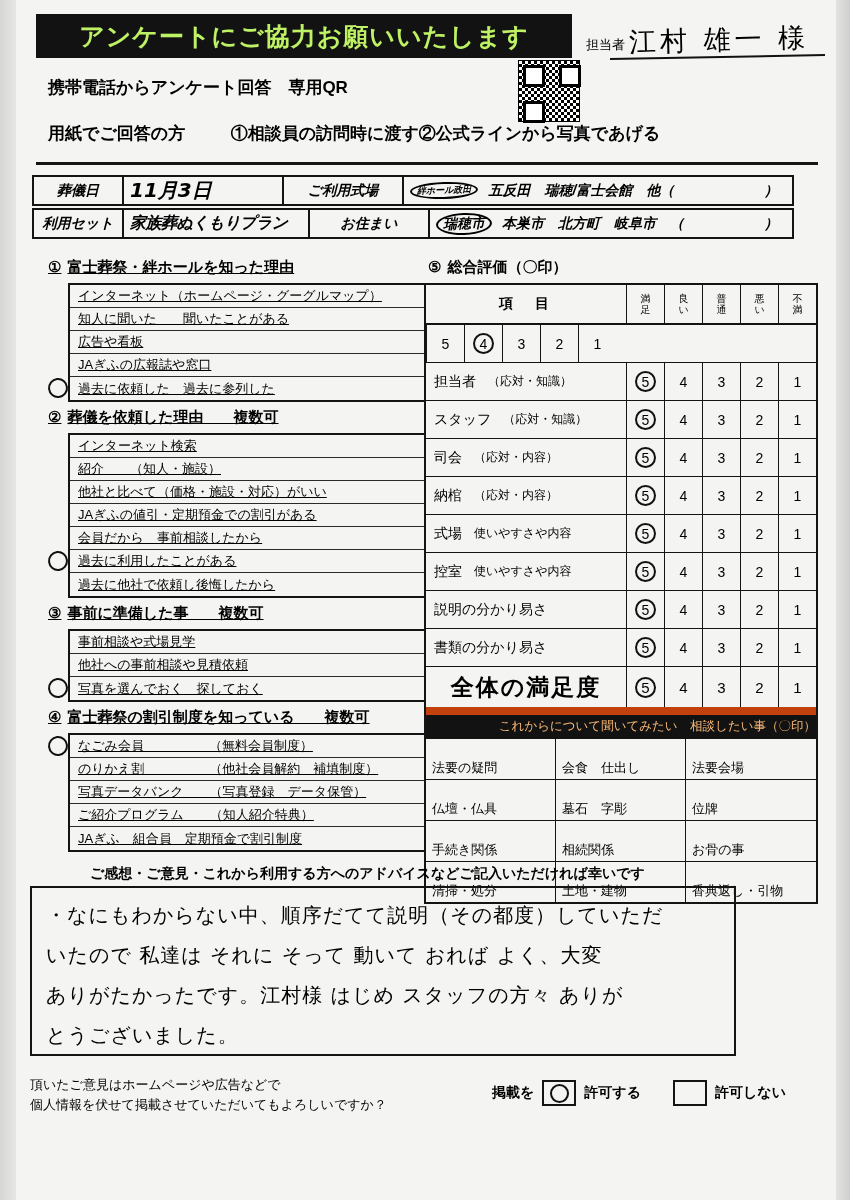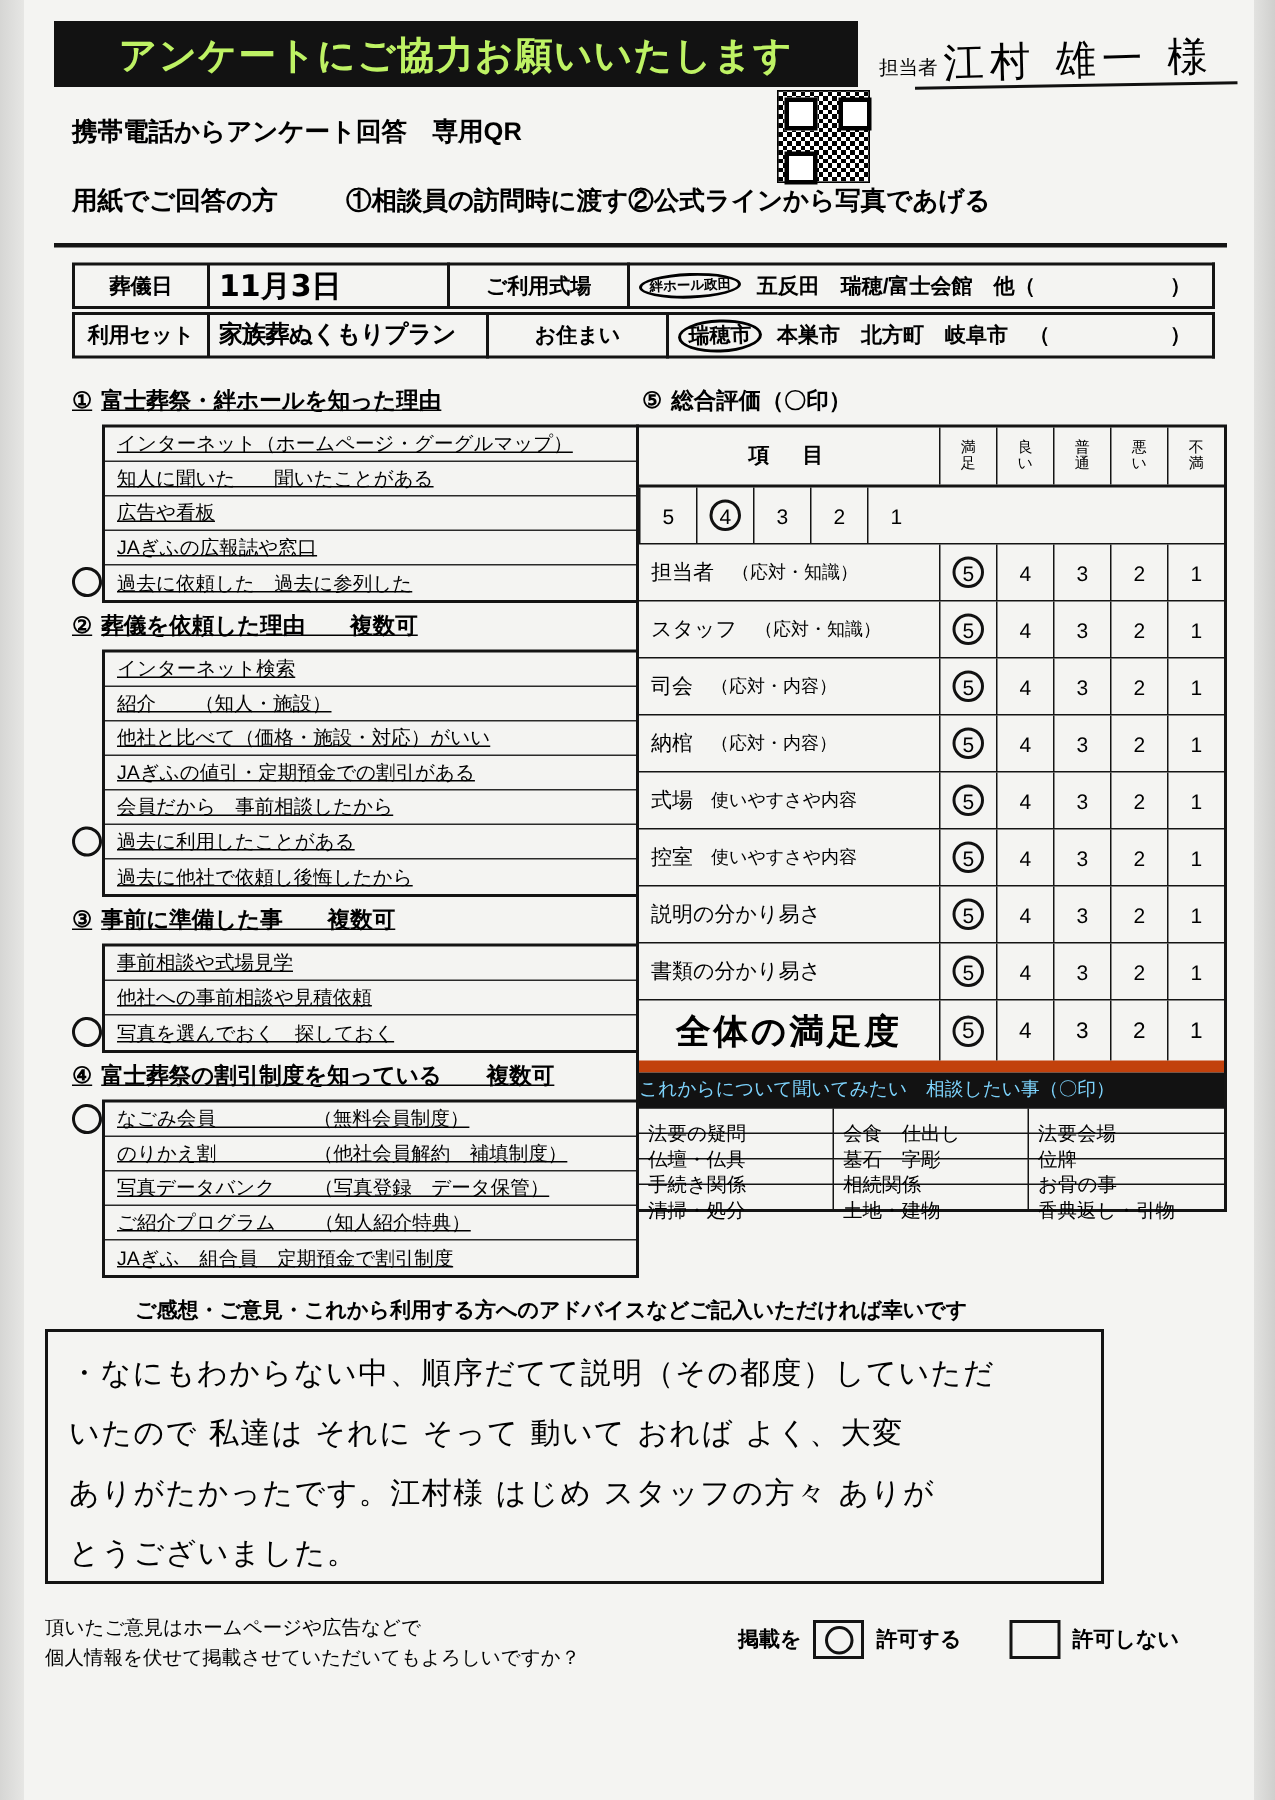--- a/index.html
+++ b/index.html
@@ -60,21 +60,21 @@
   .qr::after{
     content:""; position:absolute; left:4px; top:4px; width:16px; height:16px;
     border:3px solid #000; background:#fff;
     box-shadow: 36px 0 0 -3px #fff, 36px 0 0 0 #000, 0 36px 0 -3px #fff, 0 36px 0 0 #000;
   }
   .hr-dark {
     position: absolute; left: 36px; width: 782px; height: 3px; background: #151515;
   }
   
   .inforows {
-    position: absolute; left: 48px; top: 175px; width: 762px;
+    position: absolute; left: 32px; top: 175px; width: 762px; font-style: italic;
   }
   .inforow { display: flex; height: 31px; margin-bottom: 2px; }
   .cellbox {
     border: 2px solid #141414; display: flex; align-items: center;
     padding: 0 6px; font-size: 14px; font-weight: bold;
   }
   .c-label { width: 92px; justify-content: center; }
   .c-hand { width: 160px; font-family: "DejaVu Sans", sans-serif; font-size: 20px; border-left: none; }
   .c-hand2 { width: 186px; font-family: "DejaVu Sans", sans-serif; font-size: 16px; border-left: none; letter-spacing: -0.5px;}
   .c-label2 { width: 120px; justify-content: center; border-left: none; }
@@ -105,24 +105,24 @@
   .rt-head .h-item { flex: 1; display: flex; align-items: center; justify-content: center; font-size: 14px; font-weight: bold; letter-spacing: 4px;}
   .rt-head .h-sc { width: 38px; border-left: 1px solid #141414; display: flex; flex-direction: column; align-items: center; justify-content: center; font-size: 10px; line-height: 11px;}
   .rt-row { display: flex; height: 38px; border-bottom: 1px solid #141414; }
   .rt-row .lab { flex: 1; display: flex; align-items: center; font-size: 14px; padding-left: 8px; }
   .rt-row .lab .sub { font-size: 12px; margin-left: 12px; }
   .rt-row .sc { width: 38px; border-left: 1px solid #141414; display: flex; align-items: center; justify-content: center; font-size: 14px; }
   .sc .ring { border: 2px solid #111; border-radius: 50%; width: 21px; height: 21px; display: flex; align-items: center; justify-content: center; }
   .rt-total { display: flex; height: 48px; border-bottom: 8px solid #c2410c;}
   .rt-total .lab { flex: 1; display: flex; align-items: center; justify-content: center; font-size: 23px; font-weight: bold; letter-spacing: 2px;}
   .rt-total .sc { width: 38px; border-left: 1px solid #141414; display: flex; align-items: center; justify-content: center; font-size: 15px; }
-  .blackbar { background: #121212; color: #7dd3fc; font-size: 12.5px; text-align: left; padding: 3px 0; border-bottom: 1px solid #141414;}
+  .blackbar { background: #121212; color: #fdba74; font-size: 12.5px; text-align: right; padding: 3px 0; border-bottom: 1px solid #141414;}
   .grid3 { display: flex; }
   .grid3 .col { flex: 1; }
-  .g-cell { border-right: 1px solid #141414; border-bottom: 1px solid #141414; font-size: 13px; padding: 8px 6px; height: 16px; white-space: nowrap; }
+  .g-cell { border-right: 1px solid #141414; border-bottom: 1px solid #141414; font-size: 13px; padding: 20px 6px; height: 16px; white-space: nowrap; }
   .grid3 .col:last-child .g-cell { border-right: none; }
   .grid3 .col .g-cell:last-child { border-bottom: none; }
   
   .cmt-label { position: absolute; left: 90px; top: 865px; font-size: 14px; font-weight: bold; }
   .cmt-box { position: absolute; left: 30px; top: 886px; width: 706px; height: 170px; border: 2px solid #141414; padding: 10px 14px; }
   .cmt-box p {
     margin: 0 0 6px 0; font-family: "DejaVu Sans", sans-serif;
     font-size: 20px; line-height: 34px; letter-spacing: 1px;
   }
   

